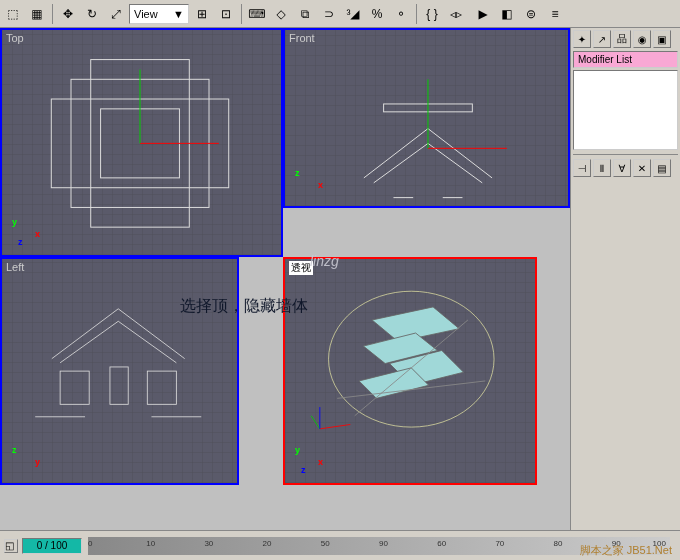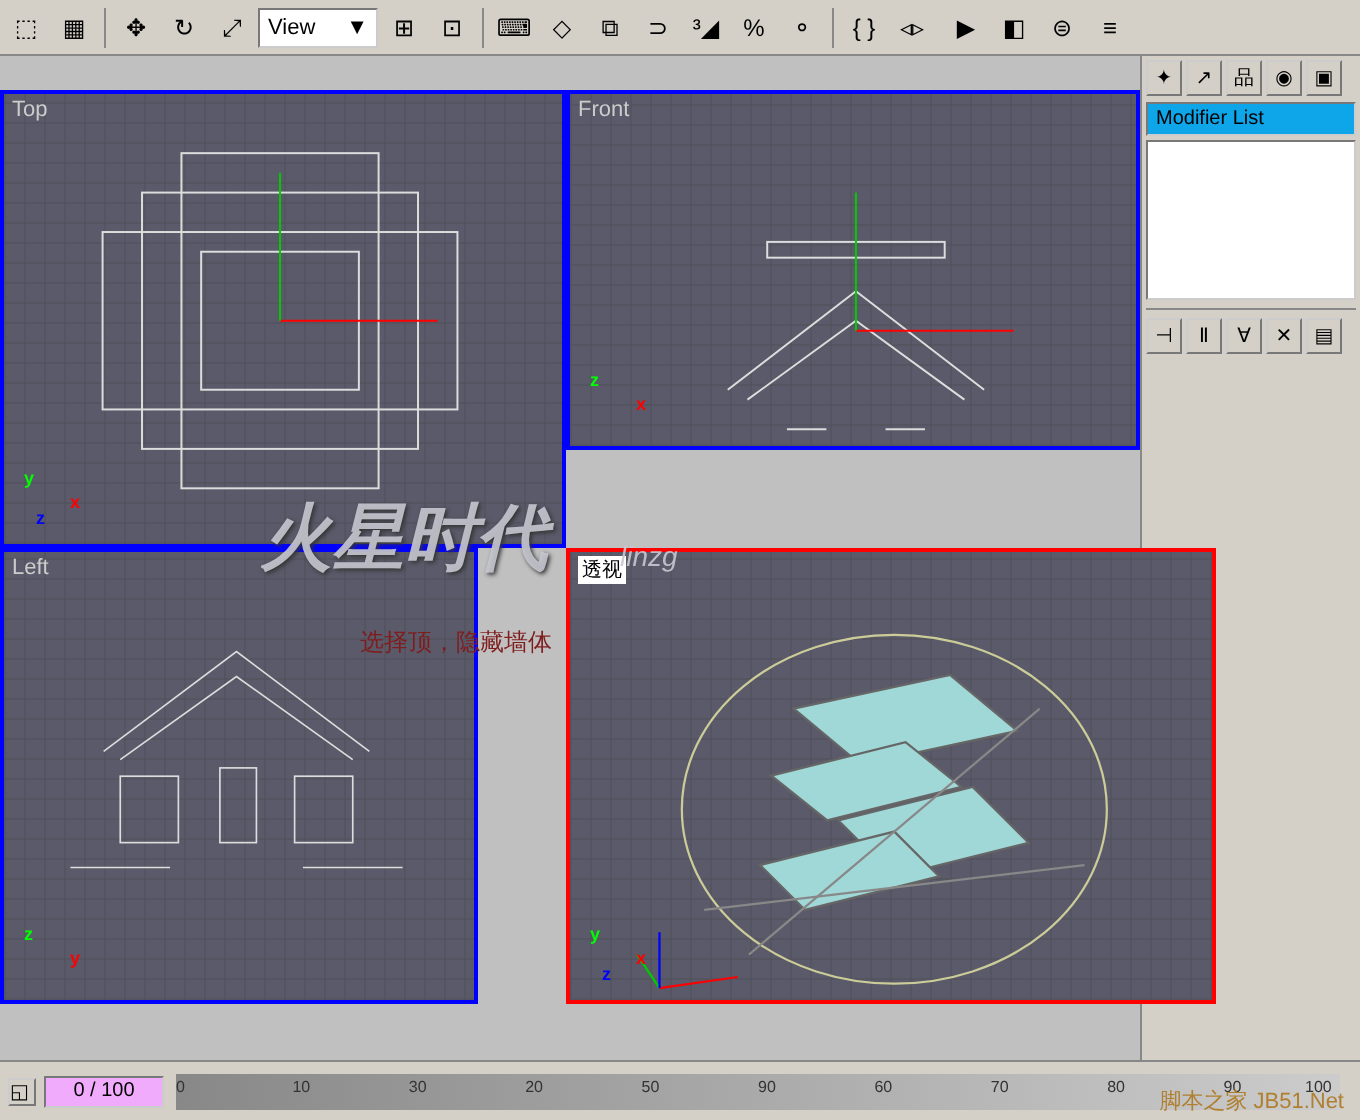--- a/index.html
+++ b/index.html
@@ -2,49 +2,49 @@
 <html><head>
 <meta charset="utf-8">
 <style>
 * { margin: 0; padding: 0; box-sizing: border-box; }
 body { width: 680px; height: 560px; background: #c0c0c0; font-family: Arial, sans-serif; font-size: 11px; overflow: hidden; position: relative; }
 .toolbar { height: 28px; background: #d4d0c8; border-bottom: 1px solid #888; display: flex; align-items: center; padding: 2px; gap: 2px; }
 .tool-btn { width: 22px; height: 22px; background: #d4d0c8; border: 1px solid #d4d0c8; display: flex; align-items: center; justify-content: center; cursor: pointer; font-size: 12px; }
 .tool-sep { width: 1px; height: 20px; background: #888; margin: 0 2px; }
 .dropdown { height: 20px; background: white; border: 1px inset #ccc; padding: 6px 4px; font-size: 11px; display: flex; align-items: center; min-width: 60px; }
 .main-area { display: flex; height: 502px; }
-.viewports { width: 570px; position: relative; margin-top: 17px; }
+.viewports { width: 570px; position: relative; }
 .viewport { position: absolute; background: #5a5a6a; border: 1px solid #000; }
 .viewport.active { border: 2px solid #ff0000; }
 .viewport.selected { border: 2px solid #0000ff; }
 .vp-label { position: absolute; top: 2px; left: 4px; color: #ccc; font-size: 11px; z-index: 2; }
 .vp-tl { left: 0; top: 0; width: 283px; height: 229px; }
 .vp-tr { left: 283px; top: 0; width: 287px; height: 180px; }
 .vp-bl { left: 0; top: 229px; width: 239px; height: 228px; }
-.vp-br { left: 283px; top: 229px; width: 325px; height: 228px; }
+.vp-br { left: 283px; top: 229px; width: 254px; height: 228px; }
 .grid { position: absolute; inset: 0; background-image: repeating-linear-gradient(0deg, rgba(80,80,90,0.5) 0, rgba(80,80,90,0.5) 1px, transparent 1px, transparent 10px), repeating-linear-gradient(90deg, rgba(80,80,90,0.5) 0, rgba(80,80,90,0.5) 1px, transparent 1px, transparent 10px); }
 .axis-gizmo { position: absolute; bottom: 8px; left: 8px; width: 30px; height: 30px; }
 .axis-gizmo .ax { position: absolute; font-size: 9px; font-weight: bold; }
 .ax-x { color: #f00; right: 0; bottom: 8px; }
 .ax-y { color: #0f0; left: 2px; top: 0; }
 .ax-z { color: #00f; left: 8px; bottom: 0; }
 .wireframe { position: absolute; inset: 0; }
 .side-panel { width: 110px; background: #d4d0c8; border-left: 1px solid #888; padding: 2px; }
 .panel-row { display: flex; gap: 2px; margin-bottom: 3px; }
 .panel-btn { width: 18px; height: 18px; background: #d4d0c8; border: 1px outset #ccc; cursor: pointer; font-size: 10px; display: flex; align-items: center; justify-content: center; }
 .panel-text { width: 100%; padding: 2px 4px; background: #ece9d8; border: 1px inset #ccc; font-size: 10px; margin-bottom: 2px; }
 .panel-list { width: 100%; height: 80px; background: white; border: 1px inset #ccc; margin-top: 2px; }
 .mod-controls { display: flex; gap: 2px; margin-top: 4px; padding-top: 4px; border-top: 1px solid #888; }
 .timeline { height: 30px; background: #d4d0c8; border-top: 1px solid #888; display: flex; align-items: center; padding: 2px 4px; font-size: 10px; }
-.time-input { width: 60px; height: 16px; background: #f0abfc; border: 1px inset #ccc; text-align: center; font-size: 10px; }
+.time-input { width: 60px; height: 16px; background: #14b8a6; border: 1px inset #ccc; text-align: center; font-size: 10px; }
 .time-ruler { flex: 1; height: 18px; background: linear-gradient(to right, #888 0%, #aaa 50%, #ccc 100%); margin: 0 6px; position: relative; font-size: 8px; color: #333; }
 .time-tick { position: absolute; top: 2px; font-size: 8px; }
 .watermark { position: absolute; left: 130px; top: 200px; font-size: 36px; color: rgba(200,200,210,0.9); font-style: italic; font-weight: bold; z-index: 10; pointer-events: none; text-shadow: 1px 1px 2px #333; }
 .watermark-sub { position: absolute; left: 310px; top: 225px; font-size: 14px; color: rgba(200,200,210,0.9); font-style: italic; z-index: 10; pointer-events: none; }
-.instruction { position: absolute; left: 180px; top: 268px; font-size: 12px; color: #7f1d1d; z-index: 10; pointer-events: none; }
+.instruction { position: absolute; left: 180px; top: 268px; font-size: 16px; color: #0f172a; z-index: 10; pointer-events: none; }
 .footer-wm { position: absolute; right: 8px; bottom: 2px; font-size: 11px; color: #b08030; z-index: 20; }
 .right-top-btns { position: absolute; right: 114px; top: 3px; display: flex; gap: 2px; }
 .persp-label { position: absolute; top: 2px; left: 4px; background: white; color: #000; padding: 0 2px; font-size: 10px; z-index: 3; }
 </style>
 </head>
 <body>
 
 <div class="toolbar">
   <div class="tool-btn">⬚</div>
   <div class="tool-btn">▦</div>
@@ -160,34 +160,33 @@
         <line x1="40" y1="195" x2="30" y2="180" stroke="#0c0"></line>
         <line x1="40" y1="195" x2="40" y2="170" stroke="#00f"></line>
       </svg>
       <div class="axis-gizmo">
         <span class="ax ax-x">x</span>
         <span class="ax ax-y">y</span>
         <span class="ax ax-z">z</span>
       </div>
     </div>
 
-    <div class="watermark">火星时代</div>
     <div class="watermark-sub">linzg</div>
     <div class="instruction">选择顶，隐藏墙体</div>
   </div>
 
   <div class="side-panel">
     <div class="panel-row">
       <div class="panel-btn">✦</div>
       <div class="panel-btn">↗</div>
       <div class="panel-btn">品</div>
       <div class="panel-btn">◉</div>
       <div class="panel-btn">▣</div>
     </div>
-    <div class="panel-text" style="background:#0ea5e9;cursor:pointer">
+    <div class="panel-text" style="background:#f9a8d4;cursor:pointer">
       <span>Modifier List</span>
     </div>
     <div class="panel-list"></div>
     <div class="mod-controls">
       <div class="panel-btn">⊣</div>
       <div class="panel-btn">Ⅱ</div>
       <div class="panel-btn">∀</div>
       <div class="panel-btn">✕</div>
       <div class="panel-btn">▤</div>
     </div>

